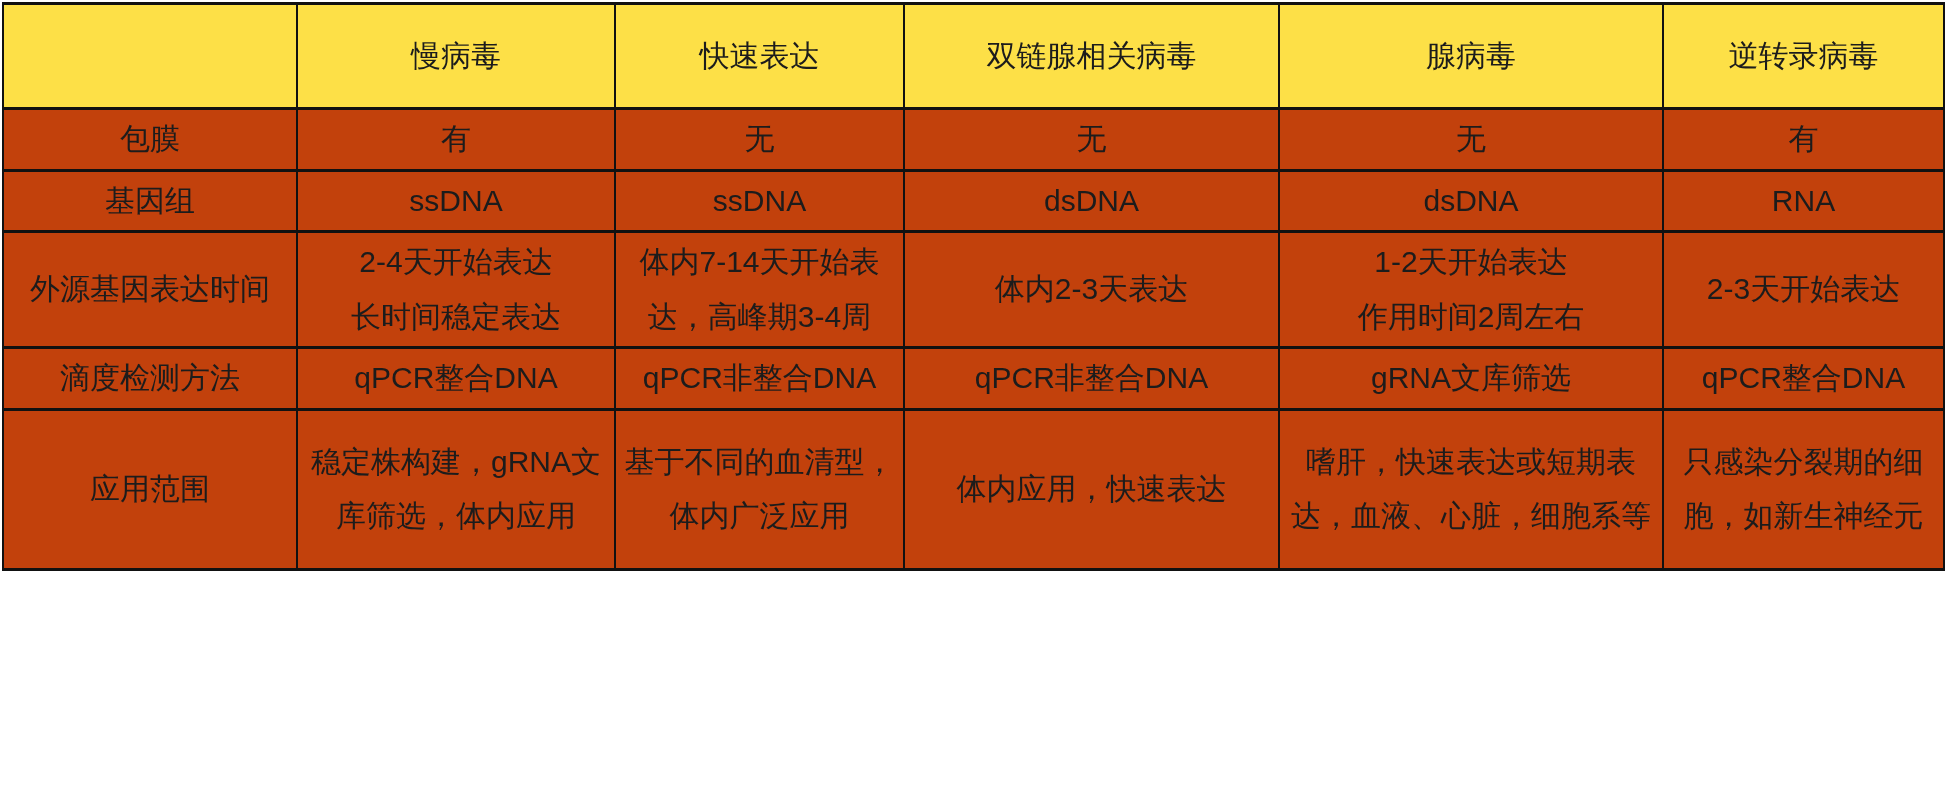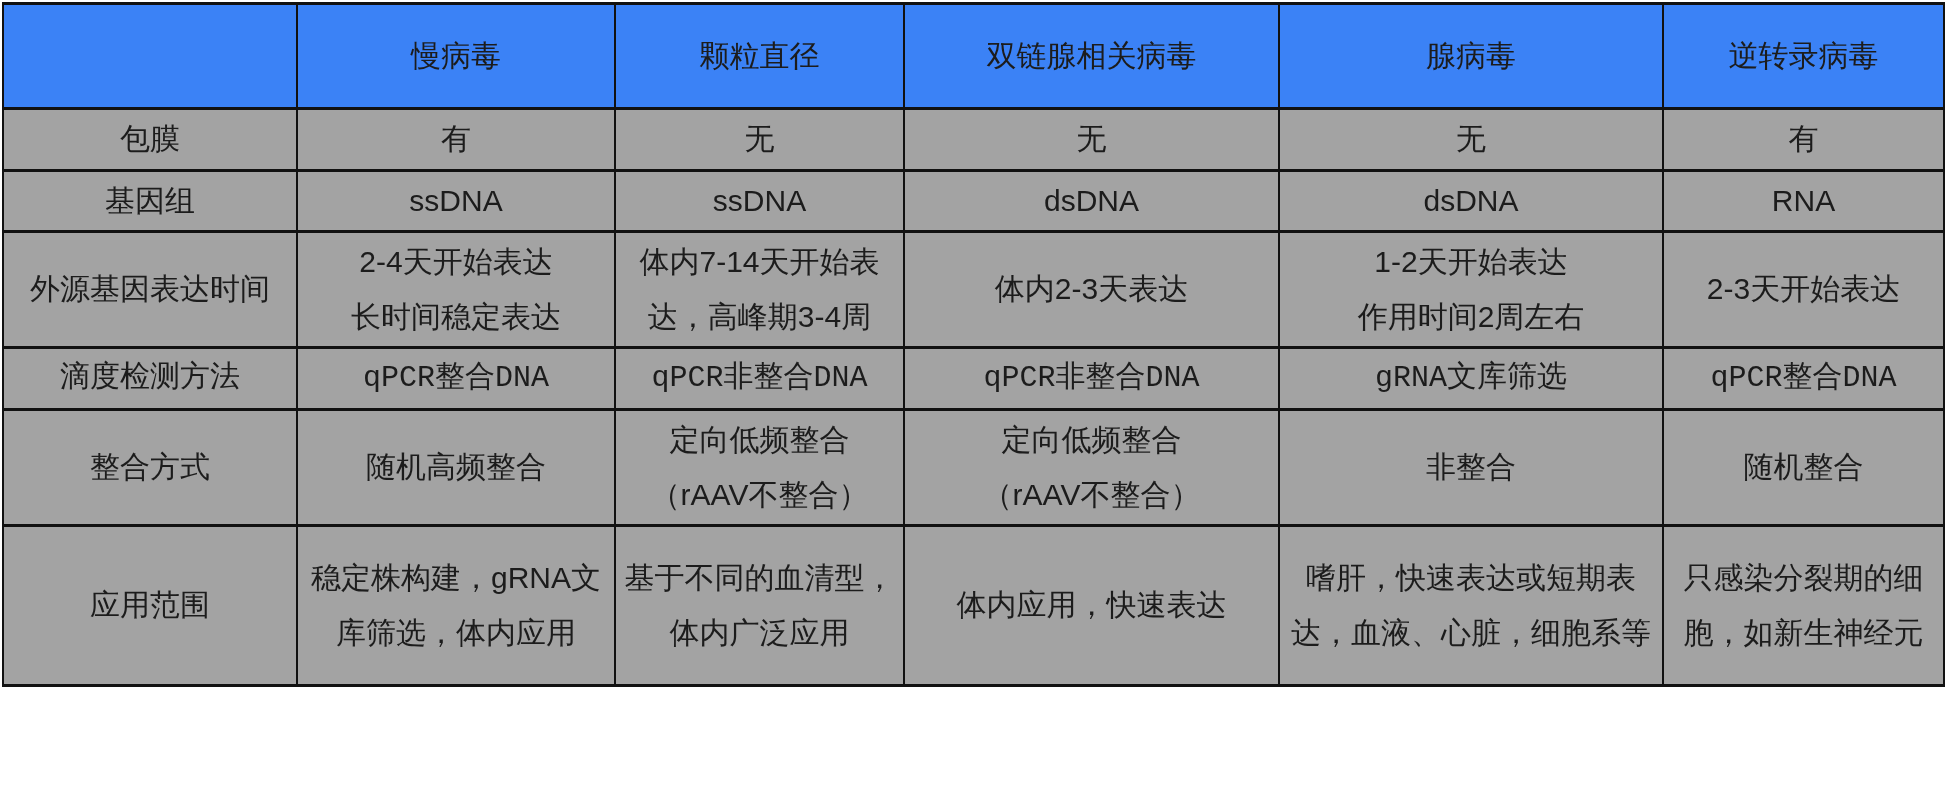--- a/index.html
+++ b/index.html
@@ -31,54 +31,54 @@
     vertical-align: middle;
     font-size: 30px;
     font-weight: 400;
     padding: 2px 8px;
     box-sizing: border-box;
     white-space: pre-line;
     line-height: 1.82;
     overflow: hidden;
   }
   .virus-table thead th {
-    background: #3b82f6;
+    background: #fde047;
     margin-left: 47px;
   }
   .virus-table tbody td {
-    background: #a3a3a3;
+    background: #c2410c;
   }
   tr.r-header { height: 105px; }
   tr.r1 { height: 54px; }
   tr.r2 { height: 58px; }
   tr.r3 { height: 54px; margin-left: 32px; }
   tr.r4 { height: 116px; }
   tr.r5 { height: 57px; }
-  tr.r6 { height: 58px; font-family: Liberation Mono, monospace; }
+  tr.r6 { height: 58px; }
   tr.r7 { height: 108px; }
   tr.r8 { height: 160px; }
 </style>
 </head>
 <body>
 
 <div class="page">
   <table class="virus-table">
     <colgroup>
       <col style="width:294px">
       <col style="width:318px">
       <col style="width:289px">
       <col style="width:375px">
       <col style="width:384px">
       <col style="width:281px">
     </colgroup>
     <thead>
       <tr class="r-header">
         <th></th>
         <th>慢病毒</th>
-        <th>颗粒直径</th>
+        <th>快速表达</th>
         <th>双链腺相关病毒</th>
         <th>腺病毒</th>
         <th>逆转录病毒</th>
       </tr>
     </thead>
     <tbody>
       <tr class="r1">
         <td>包膜</td>
         <td>有</td>
         <td>无</td>
@@ -105,30 +105,20 @@
         <td>2-3天开始表达</td>
       </tr>
       <tr class="r6">
         <td>滴度检测方法</td>
         <td>qPCR整合DNA</td>
         <td>qPCR非整合DNA</td>
         <td>qPCR非整合DNA</td>
         <td>gRNA文库筛选</td>
         <td>qPCR整合DNA</td>
       </tr>
-      <tr class="r7">
-        <td>整合方式</td>
-        <td>随机高频整合</td>
-        <td>定向低频整合
-（rAAV不整合）</td>
-        <td>定向低频整合
-（rAAV不整合）</td>
-        <td>非整合</td>
-        <td>随机整合</td>
-      </tr>
       <tr class="r8">
         <td>应用范围</td>
         <td>稳定株构建，gRNA文库筛选，体内应用</td>
         <td>基于不同的血清型，体内广泛应用</td>
         <td>体内应用，快速表达</td>
         <td>嗜肝，快速表达或短期表达，血液、心脏，细胞系等</td>
         <td>只感染分裂期的细胞，如新生神经元</td>
       </tr>
     </tbody>
   </table>

